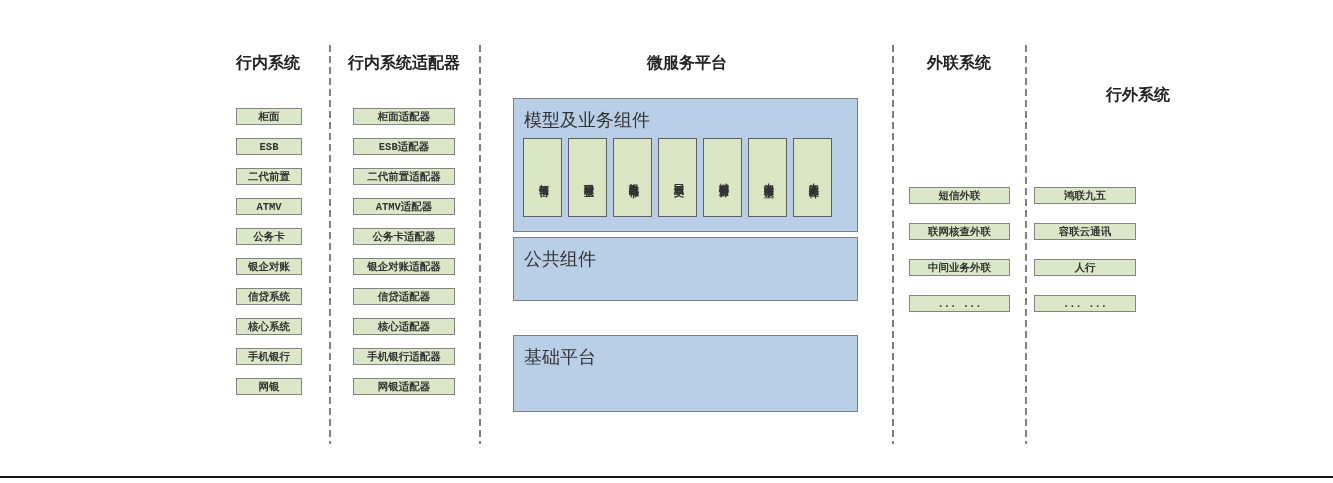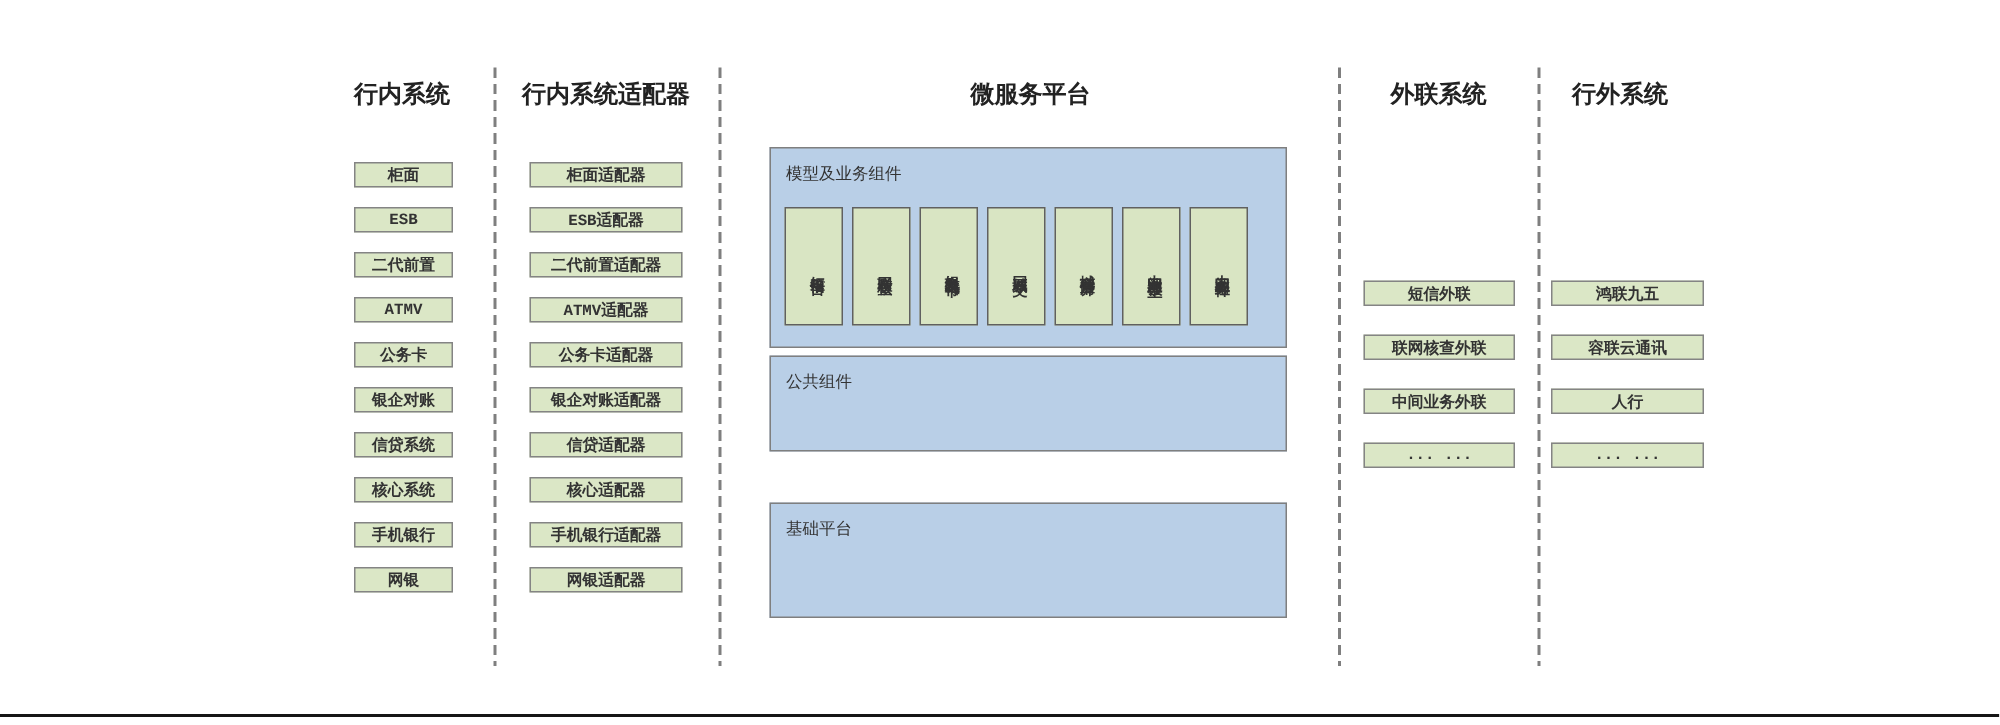--- a/index.html
+++ b/index.html
@@ -8,21 +8,21 @@
     font-family:Liberation Mono, monospace;overflow:hidden;
   }
   .col-title{
     position:absolute;top:53px;font-weight:bold;font-size:16px;color:#222;
     text-align:center;white-space:nowrap;
   }
   #title-internal{left:198px;width:140px;}
   #title-adapters{left:319px;width:170px;}
   #title-platform{left:602px;width:170px;}
   #title-external{left:889px;width:140px;}
-  #title-outside{left:1010px;width:140px;}
+  #title-outside{left:1068px;width:140px;margin-top:32px;}
 
   .sep{
     position:absolute;top:45px;height:399px;width:2px;
     background:repeating-linear-gradient(to bottom,#7f7f7f 0 7px,transparent 7px 11px);
   }
   #sep-1{left:329px;} #sep-2{left:479px;} #sep-3{left:892px;} #sep-4{left:1025px;}
 
   .vlist{position:absolute;display:flex;flex-direction:column;}
   #list-internal{left:236px;top:108px;width:66px;gap:13px;}
   #list-adapters{left:353px;top:108px;width:102px;gap:13px;}
@@ -35,21 +35,21 @@
     font-size:10.5px;font-weight:bold;color:#333;white-space:nowrap;
   }
 
   .panel{
     position:absolute;left:513px;width:345px;background:#b9cfe7;
     border:1.5px solid #7f7f7f;box-sizing:border-box;
   }
   #panel-model{top:98px;height:134px;}
   #panel-common{top:237px;height:64px;}
   #panel-base{top:335px;height:77px;}
-  .panel-label{position:absolute;left:10px;top:9px;font-size:11px;color:#333;}
+  .panel-label{position:absolute;left:10px;top:9px;font-size:18px;color:#333;}
 
   .vert-items{position:absolute;left:9px;top:39px;display:flex;gap:6px;}
   .vbox{
     width:39px;height:79px;background:#d9e5c3;border:1.5px solid #606060;box-sizing:border-box;
     display:flex;align-items:center;justify-content:center;
     writing-mode:vertical-rl;text-orientation:upright;
     font-size:10px;font-weight:bold;color:#333;letter-spacing:1px;line-height:1;
   }
   .hrow{position:absolute;left:10px;right:10px;top:37px;display:flex;justify-content:space-between;}
   .hrow .gbox{width:97px;height:20px;border:1.5px solid #606060;font-size:11px;}

